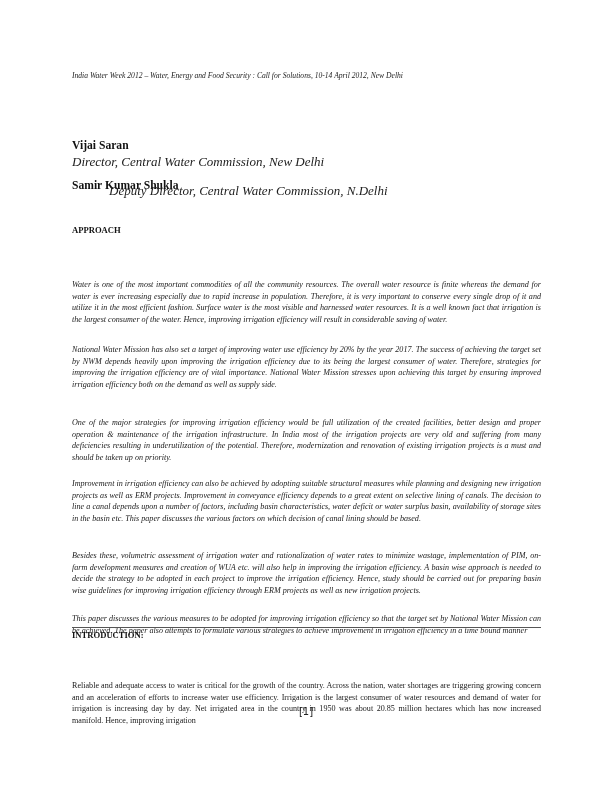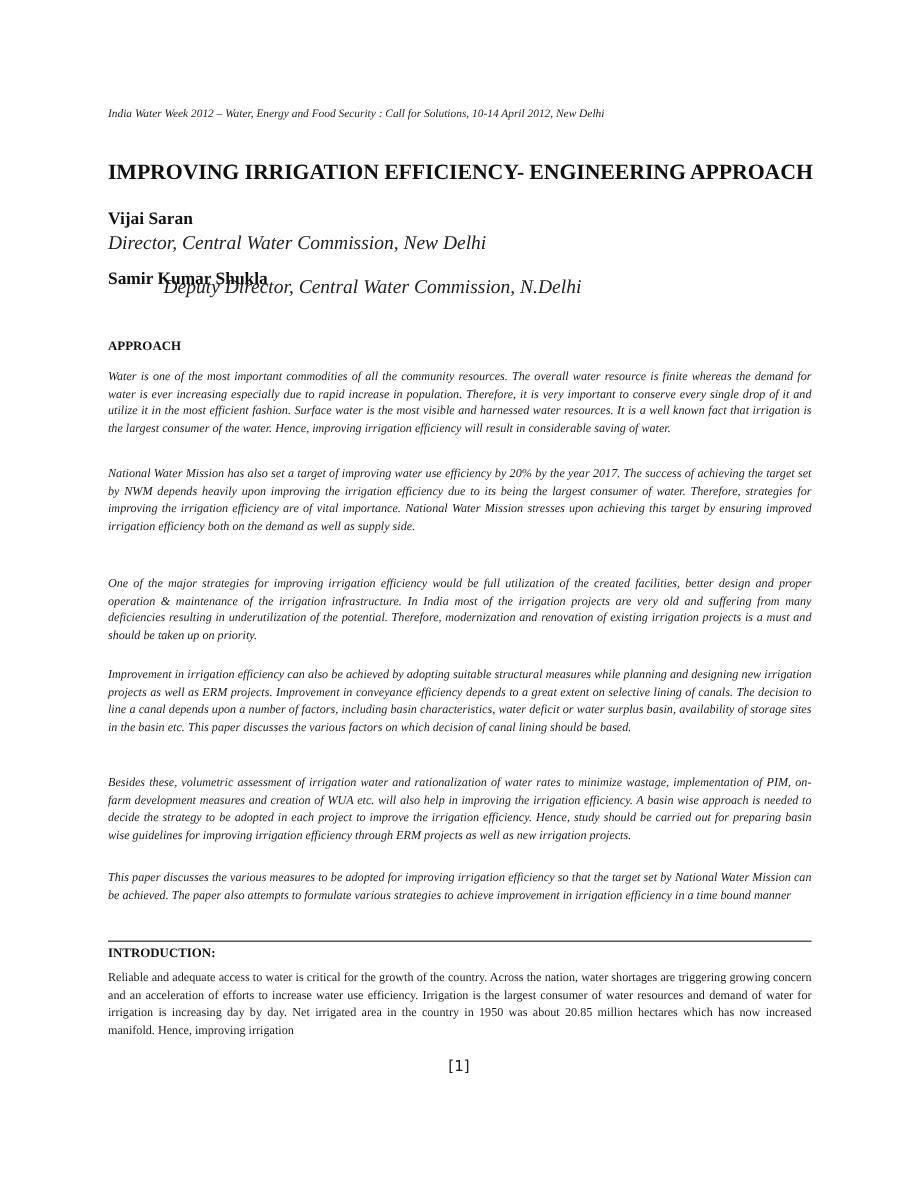--- a/index.html
+++ b/index.html
@@ -3,33 +3,32 @@
   <meta charset="utf-8">
   <style>
     html, body { margin: 0; padding: 0; background: #ffffff; }
     body { width: 612px; height: 792px; position: relative; overflow: hidden; color: #111; font-family: "Liberation Serif", "DejaVu Serif", serif; }
     .page { position: absolute; left: 0; top: 0; width: 612px; height: 648px; }
     .running-header { position: absolute; left: 72px; top: 71px; font-size: 7.6px; font-style: italic; color: #222; white-space: nowrap; }
     .title { position: absolute; left: 72px; top: 107px; font-size: 14.6px; font-weight: bold; white-space: nowrap; letter-spacing: -0.1px; }
     .author-name { position: absolute; left: 72px; font-size: 11.6px; font-weight: bold; white-space: nowrap; }
     .author-aff { position: absolute; left: 72px; font-size: 13px; font-style: italic; white-space: nowrap; color: #222; }
     .section-heading { position: absolute; left: 72px; font-size: 8.6px; font-weight: bold; white-space: nowrap; }
-    .para { position: absolute; left: 72px; width: 469px; font-size: 8.1px; line-height: 11.6px; text-align: justify; color: #1a1a1a; }
+    .para { position: absolute; left: 72px; width: 469px; font-size: 8.1px; line-height: 11.6px; text-align: justify; color: #1a1a1a; margin-top: 34px; }
     .para.italic { font-style: italic; }
     .rule { position: absolute; left: 72px; top: 627px; width: 469px; height: 0; border-top: 0.8px solid #555; }
     .page-number { position: absolute; left: 0; width: 612px; top: 706px; text-align: center; font-size: 10px; font-family: "DejaVu Sans", sans-serif; color: #222; }
   </style>
 </head>
 <body>
 
 <div class="page">
 
   <div class="running-header">India Water Week 2012 – Water, Energy and Food Security : Call for Solutions,  10-14 April 2012, New Delhi</div>
 
-  <div class="title">IMPROVING IRRIGATION EFFICIENCY- ENGINEERING APPROACH</div>
 
   <div class="author-name" style="top:139px;">Vijai Saran</div>
   <div class="author-aff" style="top:154px;">Director, Central Water Commission, New Delhi</div>
   <div class="author-name" style="top:179px;">Samir Kumar Shukla</div>
   <div class="author-aff" style="top:183px;margin-left:37px;">Deputy Director, Central Water Commission, N.Delhi</div>
 
   <div class="section-heading" style="top:225px;">APPROACH</div>
 
   <div class="para italic" style="top:245px;">Water is one of the most important commodities of all the community resources. The overall water resource is finite whereas the demand for water is ever increasing especially due to rapid increase in population. Therefore, it is very important to conserve every single drop of it and utilize it in the most efficient fashion. Surface water is the most visible and harnessed water resources. It is a well known fact that irrigation is the largest consumer of the water. Hence, improving irrigation efficiency will result in considerable saving of water.</div>
   <div class="para italic" style="top:310px;">National Water Mission has also set a target of improving water use efficiency by 20% by the year 2017. The success of achieving the target set by NWM depends heavily upon improving the irrigation efficiency due to its being the largest consumer of water. Therefore, strategies for improving the irrigation efficiency are of vital importance. National Water Mission stresses upon achieving this target by ensuring improved irrigation efficiency both on the demand as well as supply side.</div>

